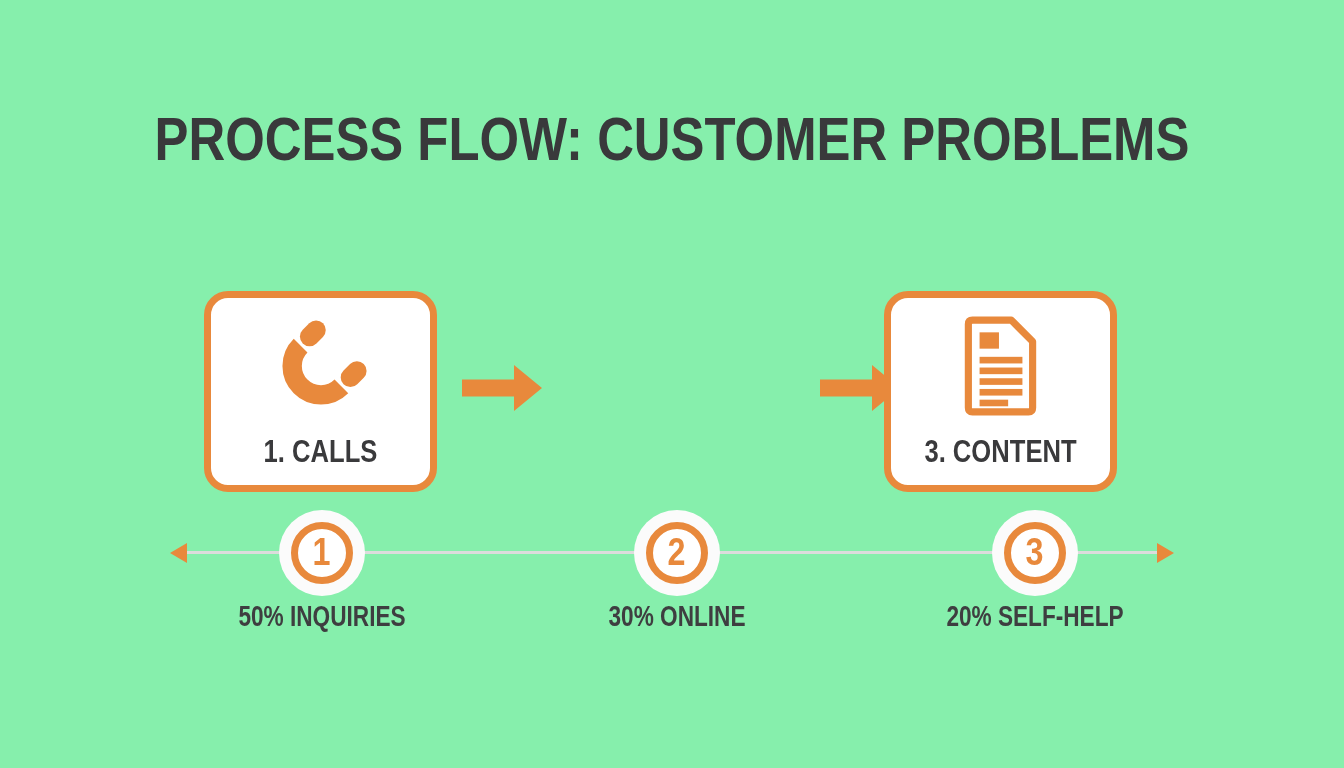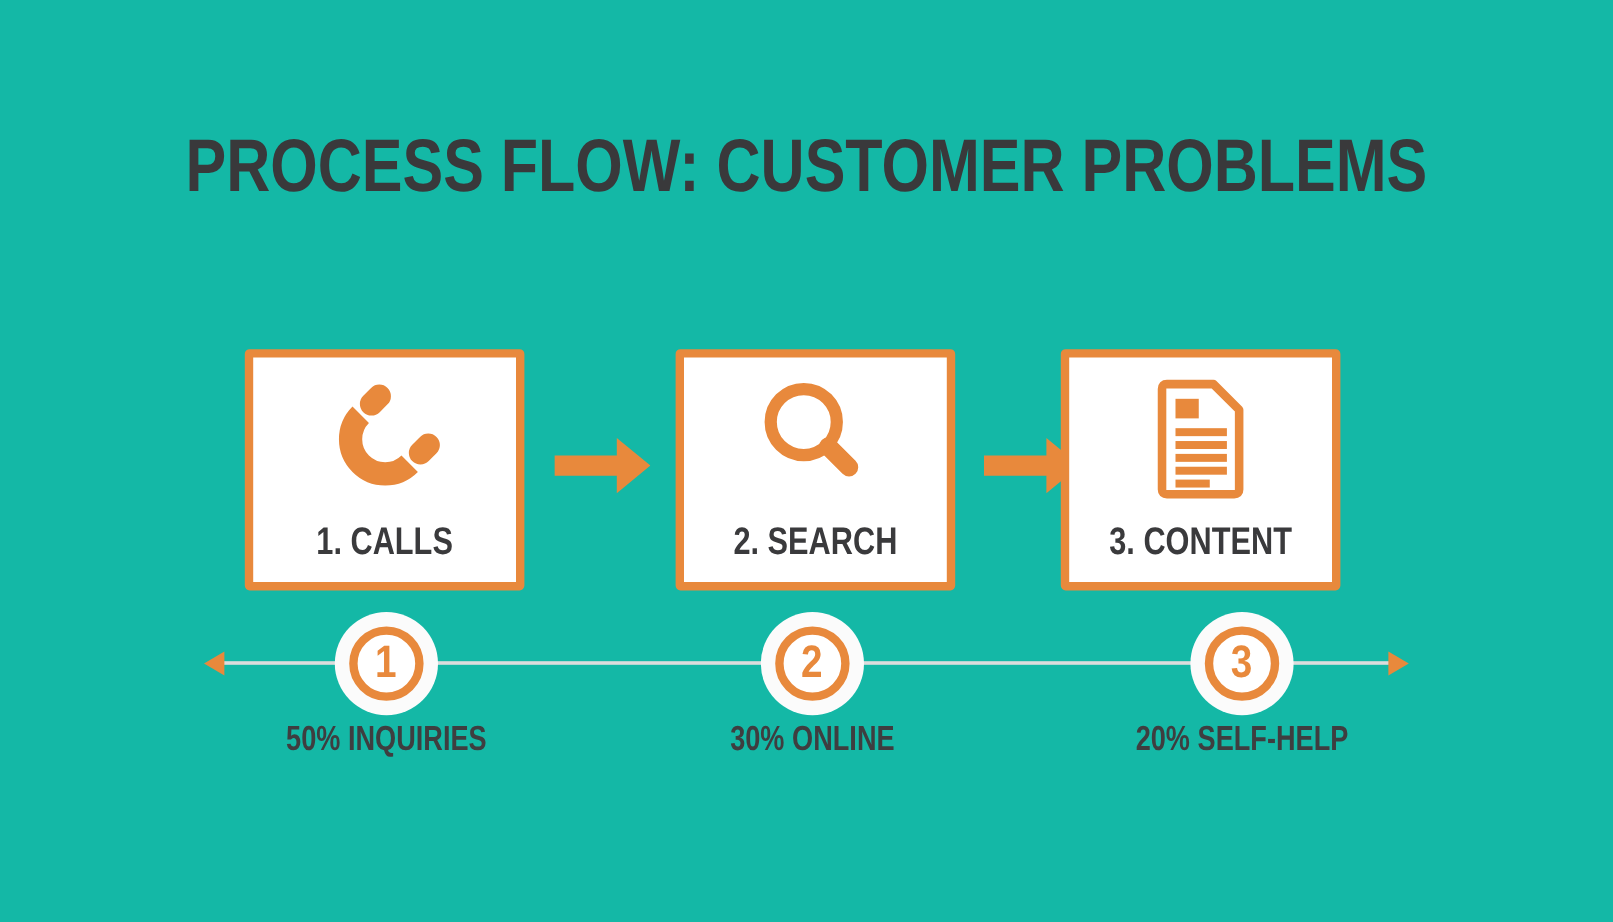--- a/index.html
+++ b/index.html
@@ -1,34 +1,34 @@
 <!DOCTYPE html>
 <html><head>
 <meta charset="utf-8">
 <style>
   html,body{margin:0;padding:0;}
   body{font-family:"Liberation Sans", sans-serif; background:#e9e9e9;}
   .page{
     position:relative; width:1344px; height:768px; margin:0 auto;
-    background:#14b8a6; overflow:hidden;
+    background:#86efac; overflow:hidden;
   }
   
   .title{
     position:absolute; top:107px; left:0; width:100%;
     margin:0; text-align:center;
     font-size:62px; line-height:64px; font-weight:700;
     color:#39393B; letter-spacing:0px;
     transform:scaleX(0.82); transform-origin:center;
     white-space:nowrap;
   }
   
   .step-box{
     position:absolute; top:291px; width:233px; height:201px;
     box-sizing:border-box;
-    background:#FFFFFF; border:7px solid #E8893C; border-radius:4px;
+    background:#FFFFFF; border:7px solid #E8893C; border-radius:24px;
   }
   .box1{left:204px;} .box2{left:563px;} .box3{left:884px;}
   .step-icon{
     position:absolute; top:14px; left:0; width:100%; height:108px;
     display:flex; align-items:center; justify-content:center;
   }
   .step-label{
     position:absolute; top:136px; left:0; width:100%;
     text-align:center; font-size:32px; line-height:34px; font-weight:700;
     color:#3A3A3C; transform:scaleX(0.80); transform-origin:center;
@@ -87,29 +87,20 @@
     </span>
     <span class="step-label">1. CALLS</span>
   </div>
 
   <span class="flow-arrow arrow1">
     <svg width="80" height="46" viewBox="0 0 80 46" aria-hidden="true">
       <polygon points="0,14.5 52,14.5 52,0 80,23 52,46 52,31.5 0,31.5" fill="#E8893C"></polygon>
     </svg>
   </span>
 
-  <div class="step-box box2">
-    <span class="step-icon">
-      <svg width="102" height="102" viewBox="0 0 100 100" aria-hidden="true">
-        <circle cx="40" cy="36" r="27" fill="none" stroke="#E8893C" stroke-width="10"></circle>
-        <line x1="60" y1="56" x2="77" y2="73" stroke="#E8893C" stroke-width="15" stroke-linecap="round"></line>
-      </svg>
-    </span>
-    <span class="step-label">2. SEARCH</span>
-  </div>
 
   <span class="flow-arrow arrow2">
     <svg width="80" height="46" viewBox="0 0 80 46" aria-hidden="true">
       <polygon points="0,14.5 52,14.5 52,0 80,23 52,46 52,31.5 0,31.5" fill="#E8893C"></polygon>
     </svg>
   </span>
 
   <div class="step-box box3">
     <span class="step-icon">
       <svg width="78" height="102" viewBox="0 0 76 100" aria-hidden="true">

